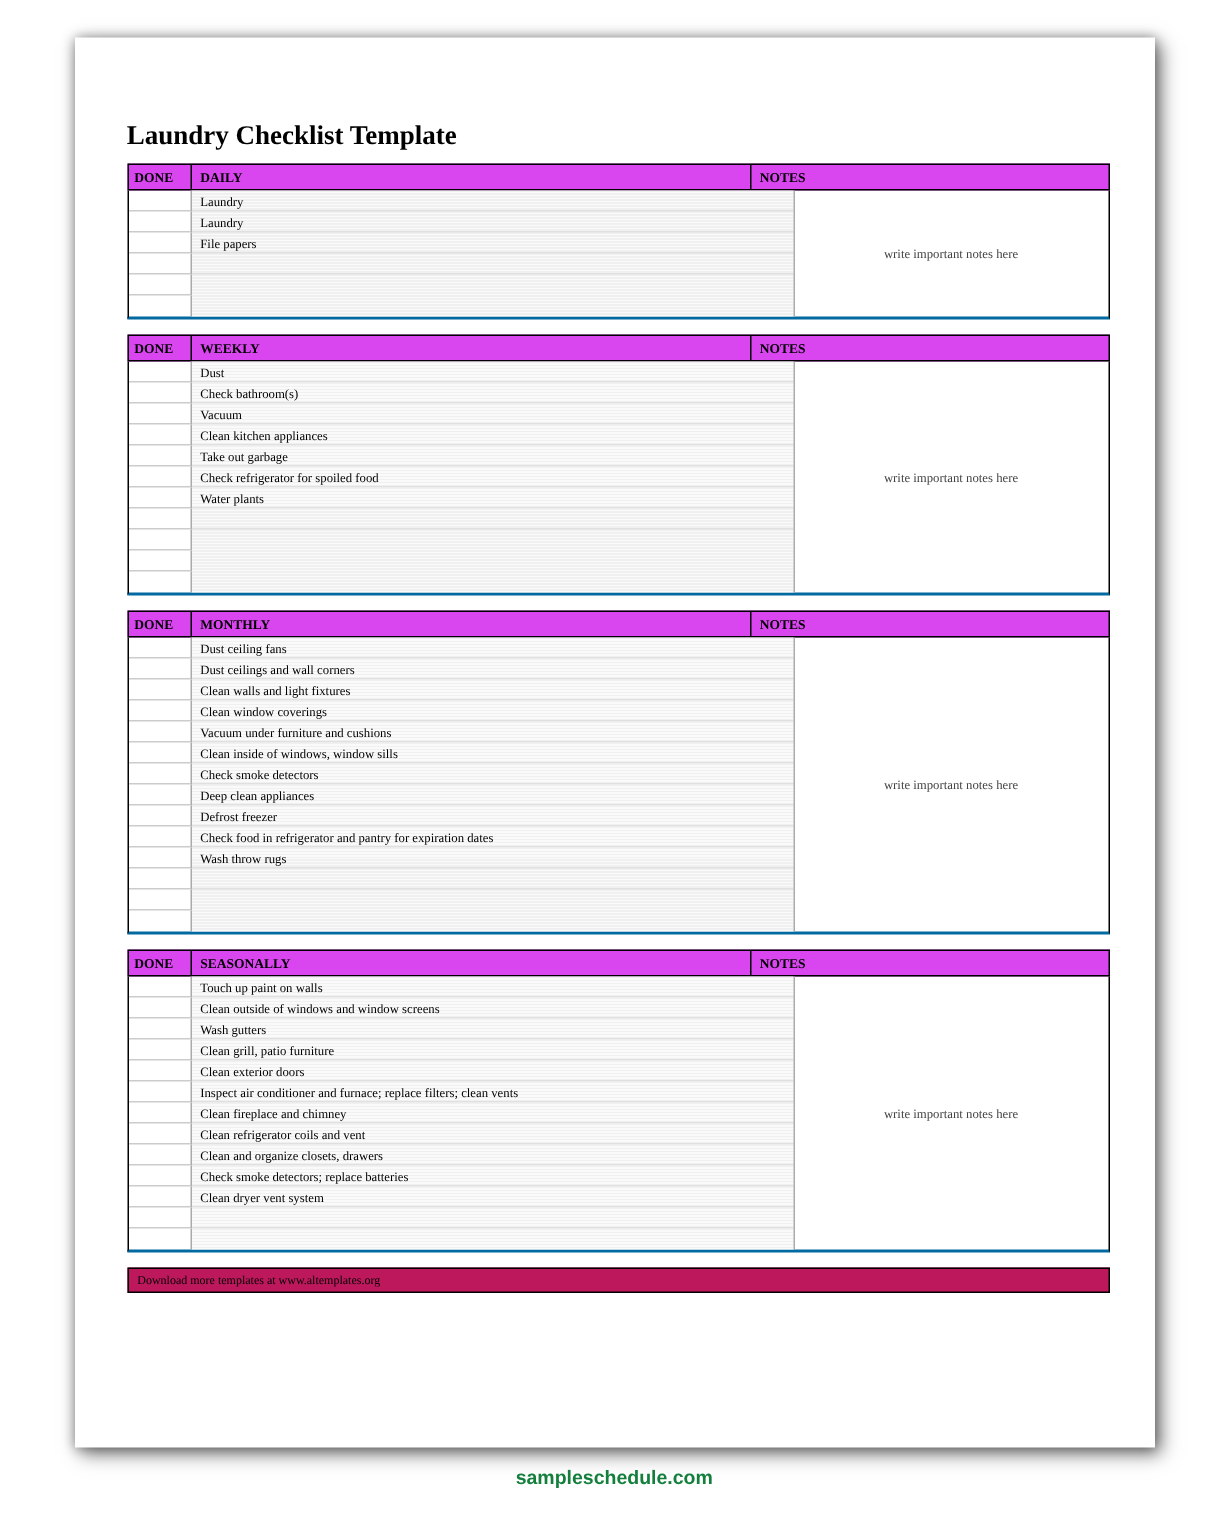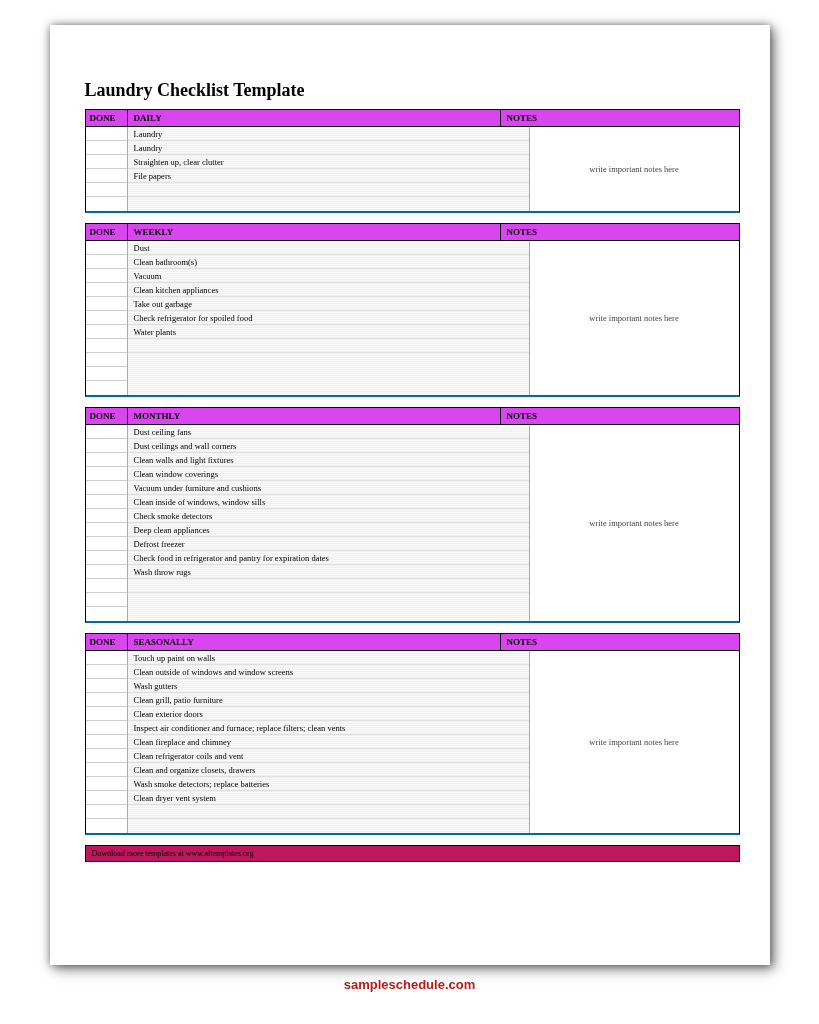--- a/index.html
+++ b/index.html
@@ -107,21 +107,21 @@
       background: #be185d;
       padding: 3px 6px;
       font-size: 8px;
       margin-top: 4px;
     }
     .watermark {
       margin-top: 12px;
       font-family: Arial, sans-serif;
       font-size: 13px;
       font-weight: bold;
-      color: #b91c1c;
+      color: #15803d;
     }
   </style>
 </head>
 <body>
 
 <div class="page">
   <div class="title">Laundry Checklist Template</div>
   <div id="sections-container">
       <div class="section">
         <div class="header-row">
@@ -134,21 +134,20 @@
             <div class="done-cell"></div>
             <div class="done-cell"></div>
             <div class="done-cell"></div>
             <div class="done-cell"></div>
             <div class="done-cell"></div>
             <div class="done-cell"></div>
           </div>
           <div class="task-col">
             <div class="task-cell">Laundry</div>
             <div class="task-cell">Laundry</div>
-            <div class="task-cell">Straighten up, clear clutter</div>
             <div class="task-cell">File papers</div>
             <div class="task-cell"></div>
             <div class="task-cell"></div>
           </div>
           <div class="notes-col">write important notes here</div>
         </div>
       </div>
       <div class="section">
         <div class="header-row">
           <div class="header-done">DONE</div>
@@ -164,21 +163,21 @@
             <div class="done-cell"></div>
             <div class="done-cell"></div>
             <div class="done-cell"></div>
             <div class="done-cell"></div>
             <div class="done-cell"></div>
             <div class="done-cell"></div>
             <div class="done-cell"></div>
           </div>
           <div class="task-col">
             <div class="task-cell">Dust</div>
-            <div class="task-cell">Clean bathroom(s)</div>
+            <div class="task-cell">Check bathroom(s)</div>
             <div class="task-cell">Vacuum</div>
             <div class="task-cell">Clean kitchen appliances</div>
             <div class="task-cell">Take out garbage</div>
             <div class="task-cell">Check refrigerator for spoiled food</div>
             <div class="task-cell">Water plants</div>
             <div class="task-cell"></div>
             <div class="task-cell"></div>
           </div>
           <div class="notes-col">write important notes here</div>
         </div>
@@ -249,21 +248,21 @@
           <div class="task-col">
             <div class="task-cell">Touch up paint on walls</div>
             <div class="task-cell">Clean outside of windows and window screens</div>
             <div class="task-cell">Wash gutters</div>
             <div class="task-cell">Clean grill, patio furniture</div>
             <div class="task-cell">Clean exterior doors</div>
             <div class="task-cell">Inspect air conditioner and furnace; replace filters; clean vents</div>
             <div class="task-cell">Clean fireplace and chimney</div>
             <div class="task-cell">Clean refrigerator coils and vent</div>
             <div class="task-cell">Clean and organize closets, drawers</div>
-            <div class="task-cell">Wash smoke detectors; replace batteries</div>
+            <div class="task-cell">Check smoke detectors; replace batteries</div>
             <div class="task-cell">Clean dryer vent system</div>
             <div class="task-cell"></div>
             <div class="task-cell"></div>
           </div>
           <div class="notes-col">write important notes here</div>
         </div>
       </div>
     </div>
   <div class="footer-note">Download more templates at www.altemplates.org</div>
 </div>

